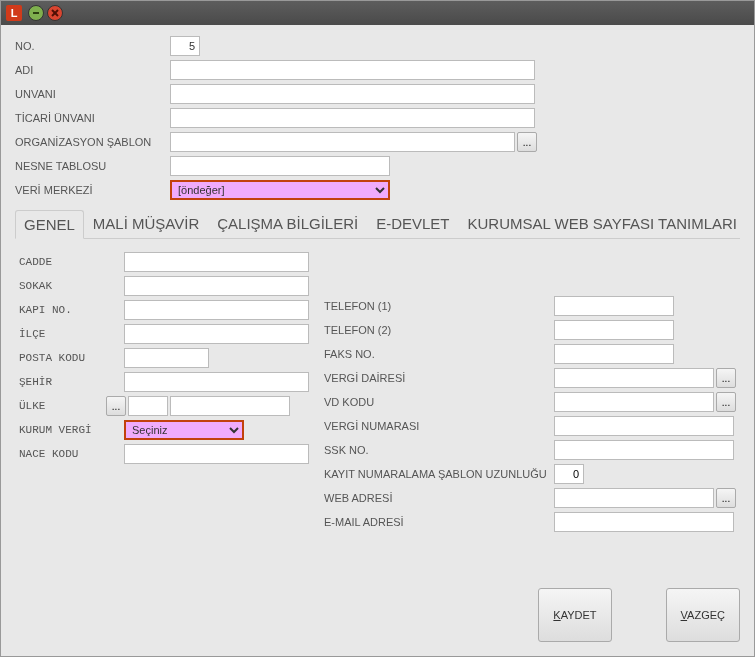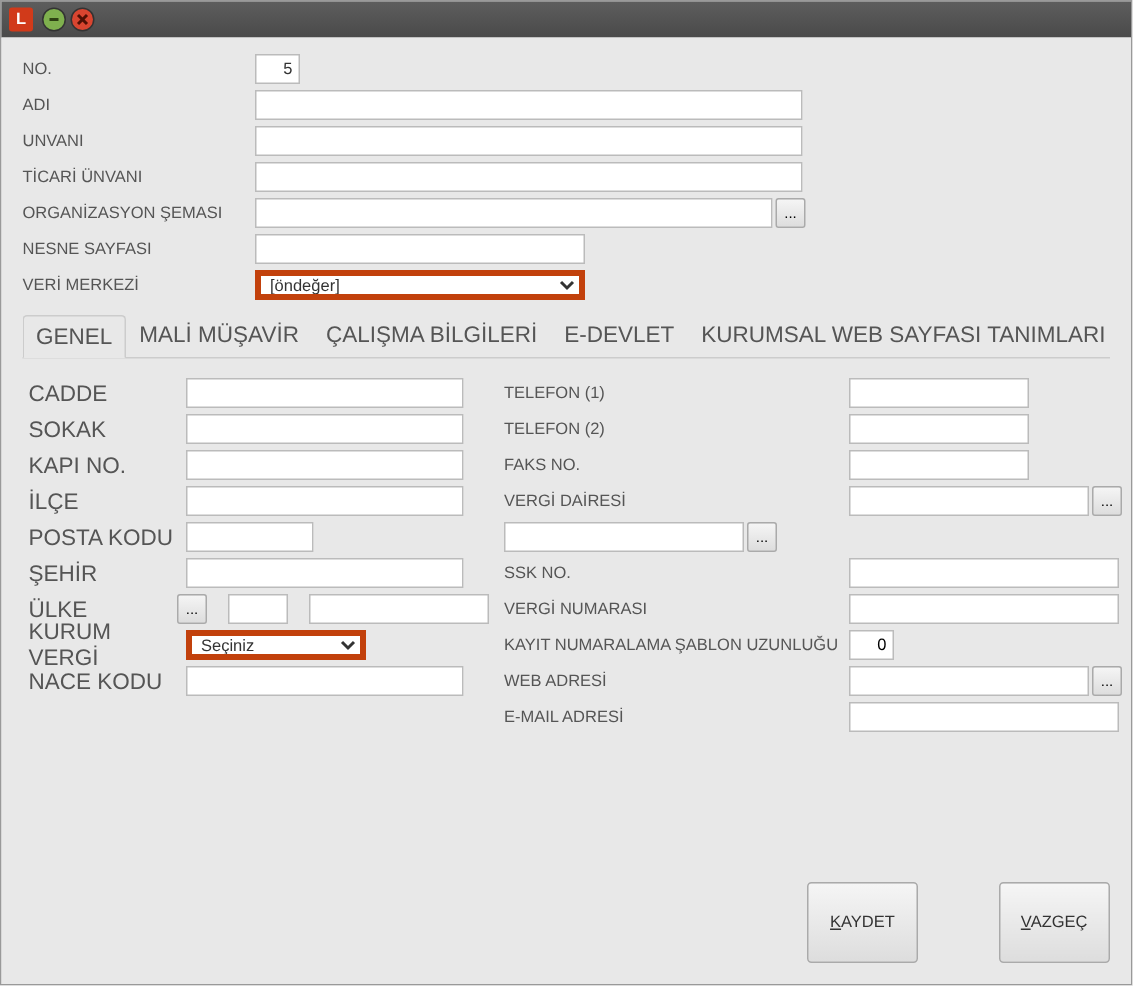--- a/index.html
+++ b/index.html
@@ -110,22 +110,22 @@
       text-align: right;
     }
     .form-input-lg {
       width: 365px;
     }
     .form-input-md {
       width: 220px;
     }
     .form-select {
       height: 20px;
-      border: 4px solid #c2410c;
-      background: #ffffff;
+      border: 2px solid #c2410c;
+      background: #f0abfc;
       font-size: 11px;
       padding: 0 2px;
       color: #333;
     }
     .btn-dots {
       width: 20px;
       height: 20px;
       border: 1px solid #aaa;
       background: linear-gradient(to bottom, #f5f5f5, #ddd);
       font-size: 10px;
@@ -178,31 +178,33 @@
       flex: 1;
       padding: 12px 4px;
       display: flex;
       gap: 10px;
     }
     .col-left {
       width: 310px;
     }
     .col-right {
       flex: 1;
+      margin-top: 44px;
     }
     .field-row {
       display: flex;
       align-items: center;
       margin-bottom: 2px;
       height: 22px;
     }
     .field-label {
       width: 105px;
-      font-size: 15px;
-      color: #555;
+      font-size: 11px;
+      color: #555;
+      font-family: Liberation Mono, monospace;
     }
     .field-label-r {
       width: 230px;
       font-size: 11px;
       color: #555;
     }
     .field-input {
       height: 20px;
       border: 1px solid #bbb;
       background: #fff;
@@ -270,26 +272,26 @@
       </div>
       <div class="form-row">
         <div class="form-label">UNVANI</div>
         <input class="form-input form-input-lg" value="" style="">
       </div>
       <div class="form-row">
         <div class="form-label">TİCARİ ÜNVANI</div>
         <input class="form-input form-input-lg" value="" style="">
       </div>
       <div class="form-row">
-        <div class="form-label">ORGANİZASYON ŞEMASI</div>
+        <div class="form-label">ORGANİZASYON ŞABLON</div>
         <input class="form-input" style="width: 345px;" value="">
         <button class="btn-dots">...</button>
       </div>
       <div class="form-row">
-        <div class="form-label">NESNE SAYFASI</div>
+        <div class="form-label">NESNE TABLOSU</div>
         <input class="form-input form-input-md" value="" style="">
       </div>
       <div class="form-row">
         <div class="form-label">VERİ MERKEZİ</div>
         <select class="form-select form-input-md">
           <option>[öndeğer]</option>
         </select>
       </div>
     </div>
 
@@ -333,21 +335,21 @@
           <input class="field-input w-185" value="" style="">
         </div>
         <div class="field-row">
           <div class="field-label">POSTA KODU</div>
           <input class="field-input w-85" value="" style="">
         </div>
         <div class="field-row">
           <div class="field-label">ŞEHİR</div>
           <input class="field-input w-185" value="" style="">
         </div>
-        <div class="field-row gap-2" style="gap:14px">
+        <div class="field-row gap-2" style="gap:2px">
           <div class="field-label" style="width:83px">ÜLKE</div>
           <button class="btn-dots">...</button>
           <input class="field-input w-40" value="" style="">
           <input class="field-input w-120" value="" style="">
         </div>
         <div class="field-row">
           <div class="field-label">KURUM VERGİ</div>
           <select class="form-select w-120">
             <option>Seçiniz</option>
           </select>
@@ -370,29 +372,30 @@
         <div class="field-row">
           <div class="field-label-r">FAKS NO.</div>
           <input class="field-input w-120" value="" style="">
         </div>
         <div class="field-row">
           <div class="field-label-r">VERGİ DAİRESİ</div>
           <input class="field-input w-160" value="" style="">
           <button class="btn-dots">...</button>
         </div>
         <div class="field-row">
+          <div class="field-label-r">VD KODU</div>
           <input class="field-input w-160" value="" style="">
           <button class="btn-dots">...</button>
         </div>
         <div class="field-row">
+          <div class="field-label-r">VERGİ NUMARASI</div>
+          <input class="field-input" style="width: 180px;" value="">
+        </div>
+        <div class="field-row">
           <div class="field-label-r">SSK NO.</div>
-          <input class="field-input" style="width: 180px;" value="">
-        </div>
-        <div class="field-row">
-          <div class="field-label-r">VERGİ NUMARASI</div>
           <input class="field-input" style="width: 180px;" value="">
         </div>
         <div class="field-row">
           <div class="field-label-r">KAYIT NUMARALAMA ŞABLON UZUNLUĞU</div>
           <input class="field-input w-30" style="text-align: right;" value="0">
         </div>
         <div class="field-row">
           <div class="field-label-r">WEB ADRESİ</div>
           <input class="field-input w-160" value="" style="">
           <button class="btn-dots">...</button>

